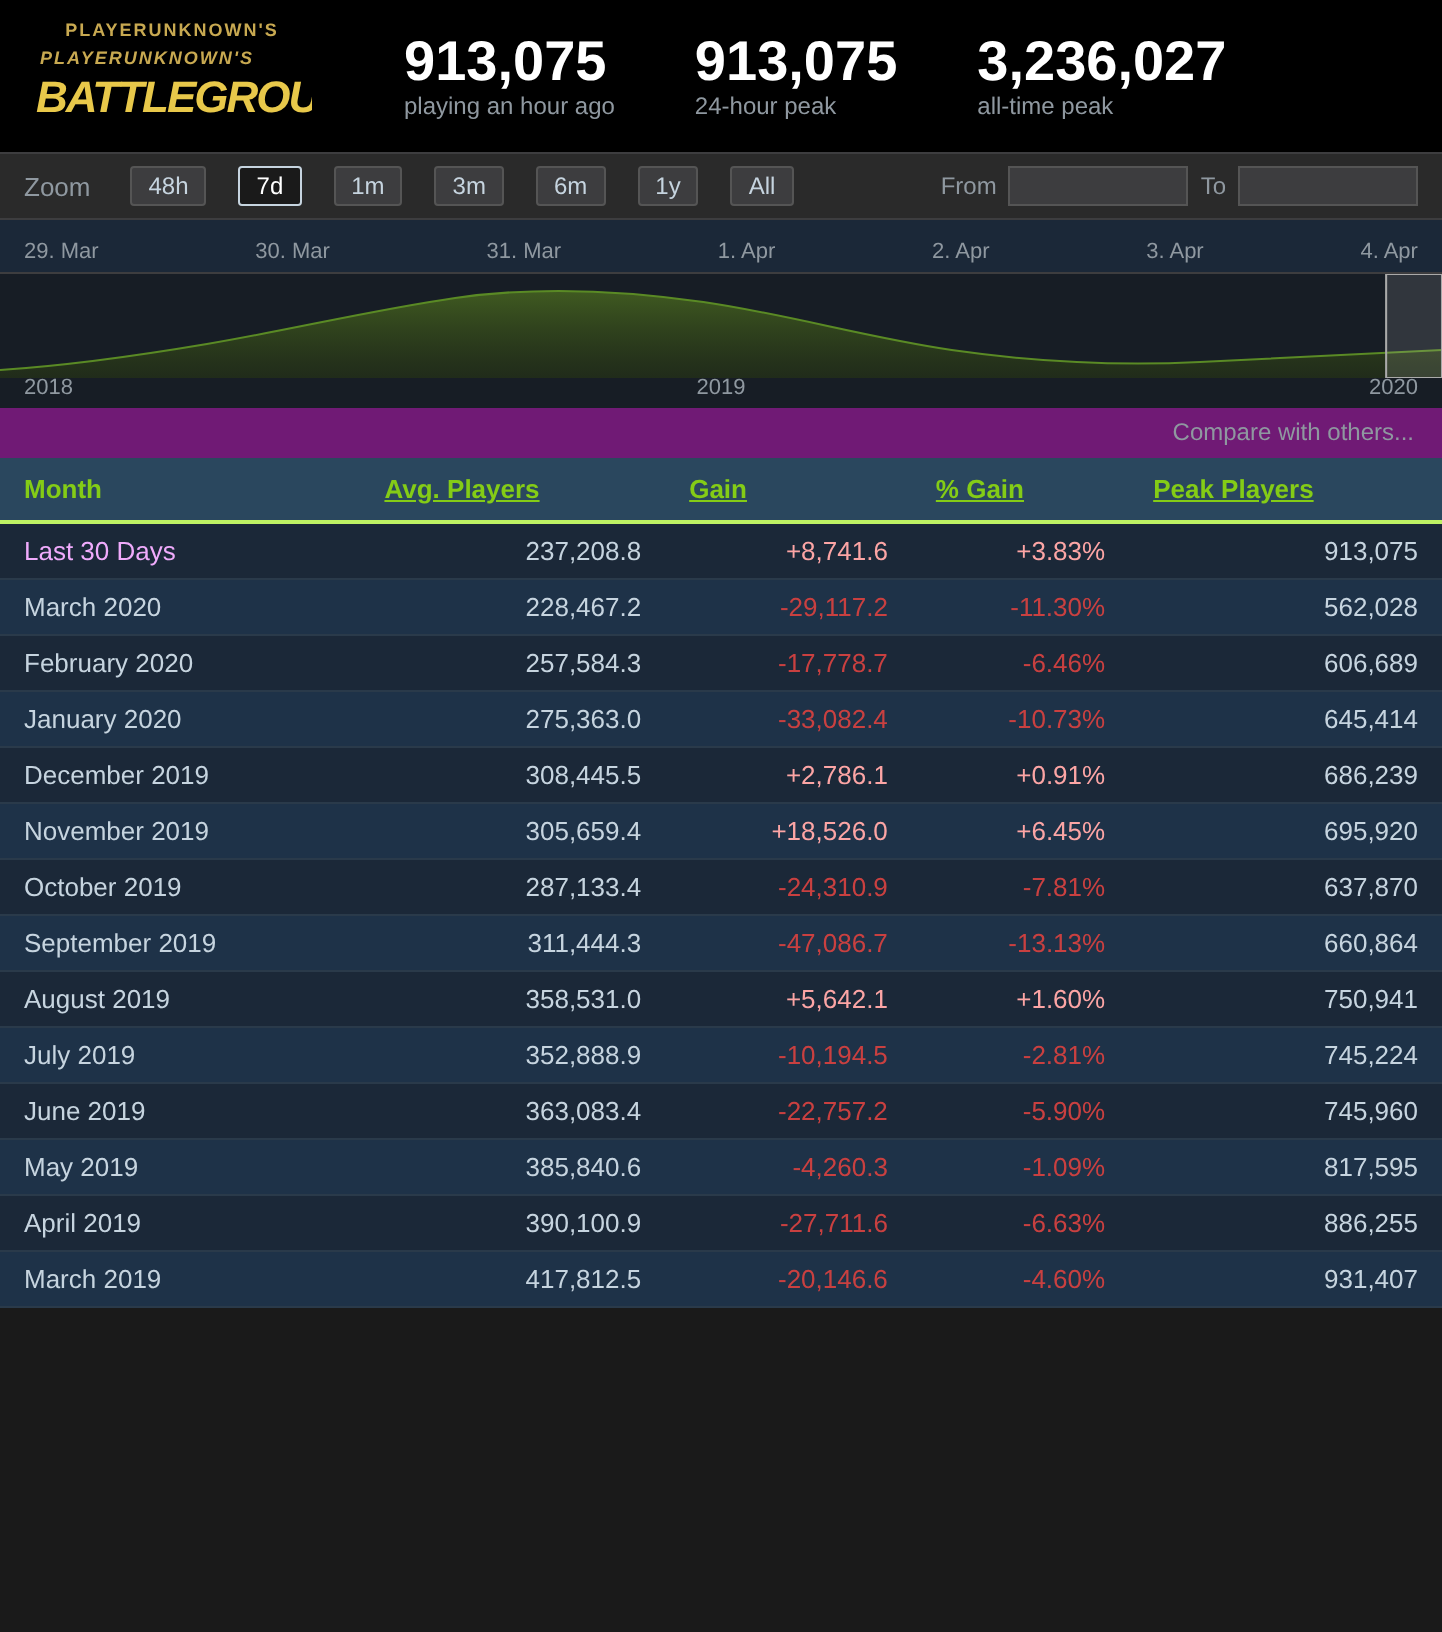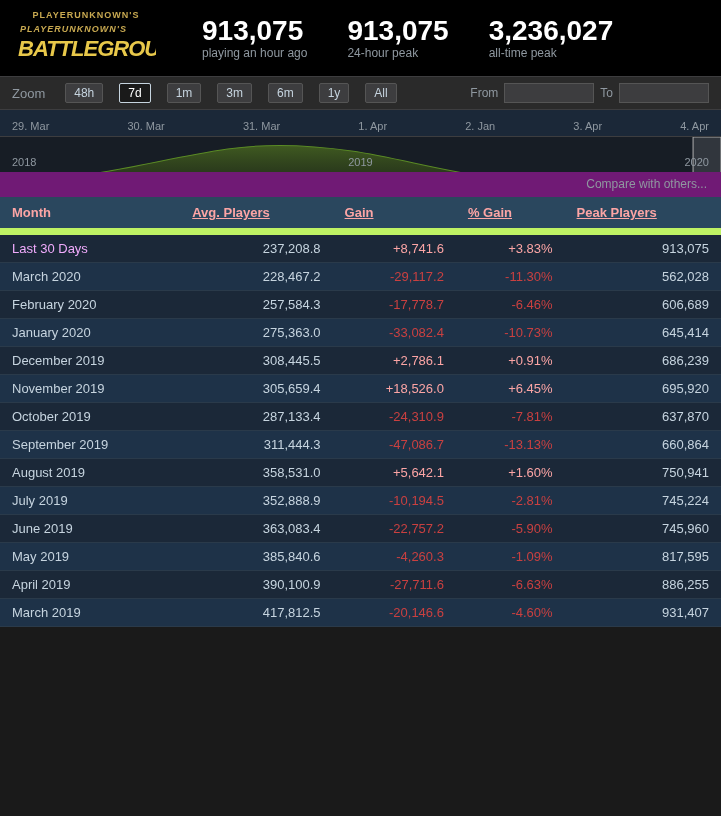--- a/index.html
+++ b/index.html
@@ -125,21 +125,21 @@
       font-size: 11px;
     }
     .x-labels {
       display: flex;
       justify-content: space-between;
       padding: 2px 12px 4px 12px;
       color: #8f98a0;
       font-size: 11px;
     }
     .mini-chart {
-      height: 36px;
+      height: 68px;
       background: #171d25;
       border-top: 1px solid #3d3d3f;
       position: relative;
       overflow: hidden;
     }
     .mini-year-labels {
       display: flex;
       position: absolute;
       bottom: 4px;
       left: 12px;
@@ -164,24 +164,24 @@
       width: 100%;
       border-collapse: collapse;
       background: #1b2838;
     }
     .data-table thead tr {
       background: #2a475e;
     }
     .data-table th {
       padding: 8px 12px;
       text-align: left;
-      color: #fca5a5;
+      color: #84cc16;
       font-weight: bold;
       font-size: 13px;
-      border-bottom: 7px solid #bef264;
+      border-bottom: 2px solid #bef264;
     }
     .data-table th:not(:first-child) {
       text-align: left;
       text-decoration: underline;
     }
     .data-table td {
       padding: 6px 12px;
       border-bottom: 1px solid #2a3a4a;
       font-size: 13px;
     }
@@ -248,21 +248,21 @@
     <input type="text" style="">
   </div>
 </div>
 
 <div class="chart-container">
   <div class="x-labels">
     <span>29. Mar</span>
     <span>30. Mar</span>
     <span>31. Mar</span>
     <span>1. Apr</span>
-    <span>2. Jan</span>
+    <span>2. Apr</span>
     <span>3. Apr</span>
     <span>4. Apr</span>
   </div>
 
   <div class="mini-chart">
     <svg width="100%" height="52" viewBox="0 0 697 52" preserveAspectRatio="none">
       <defs>
         <linearGradient id="miniGrad" x1="0" y1="0" x2="0" y2="1">
           <stop offset="0%" stop-color="#4a6a20" stop-opacity="0.8"></stop>
           <stop offset="100%" stop-color="#2a3a10" stop-opacity="0.5"></stop>

